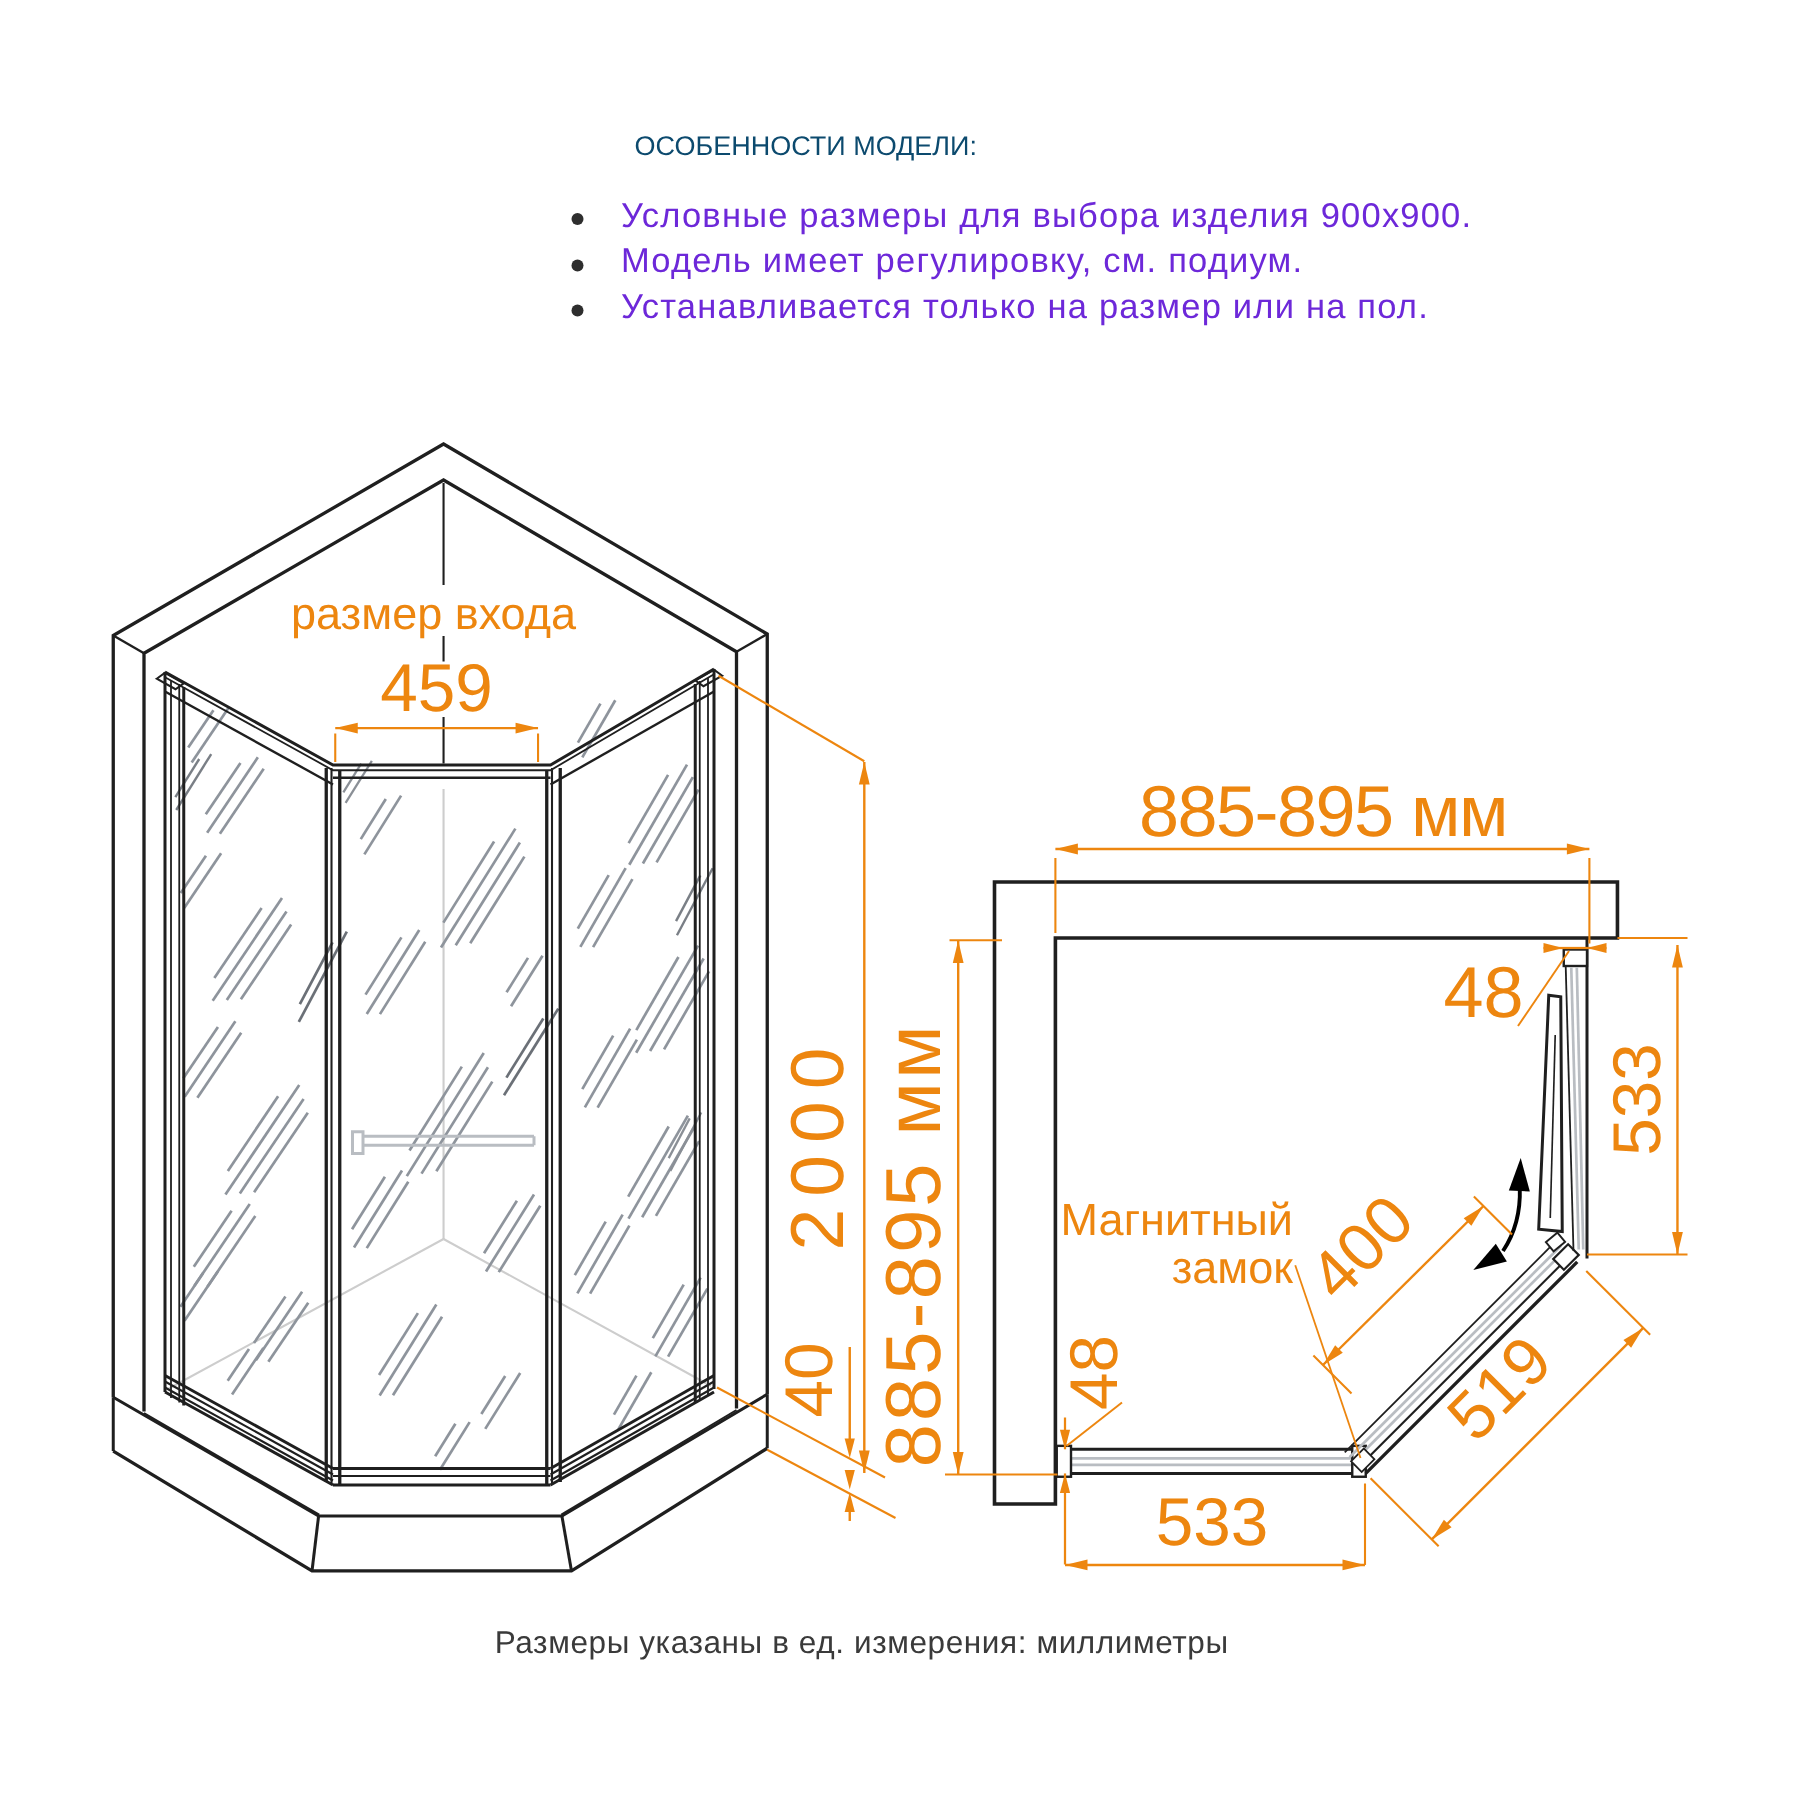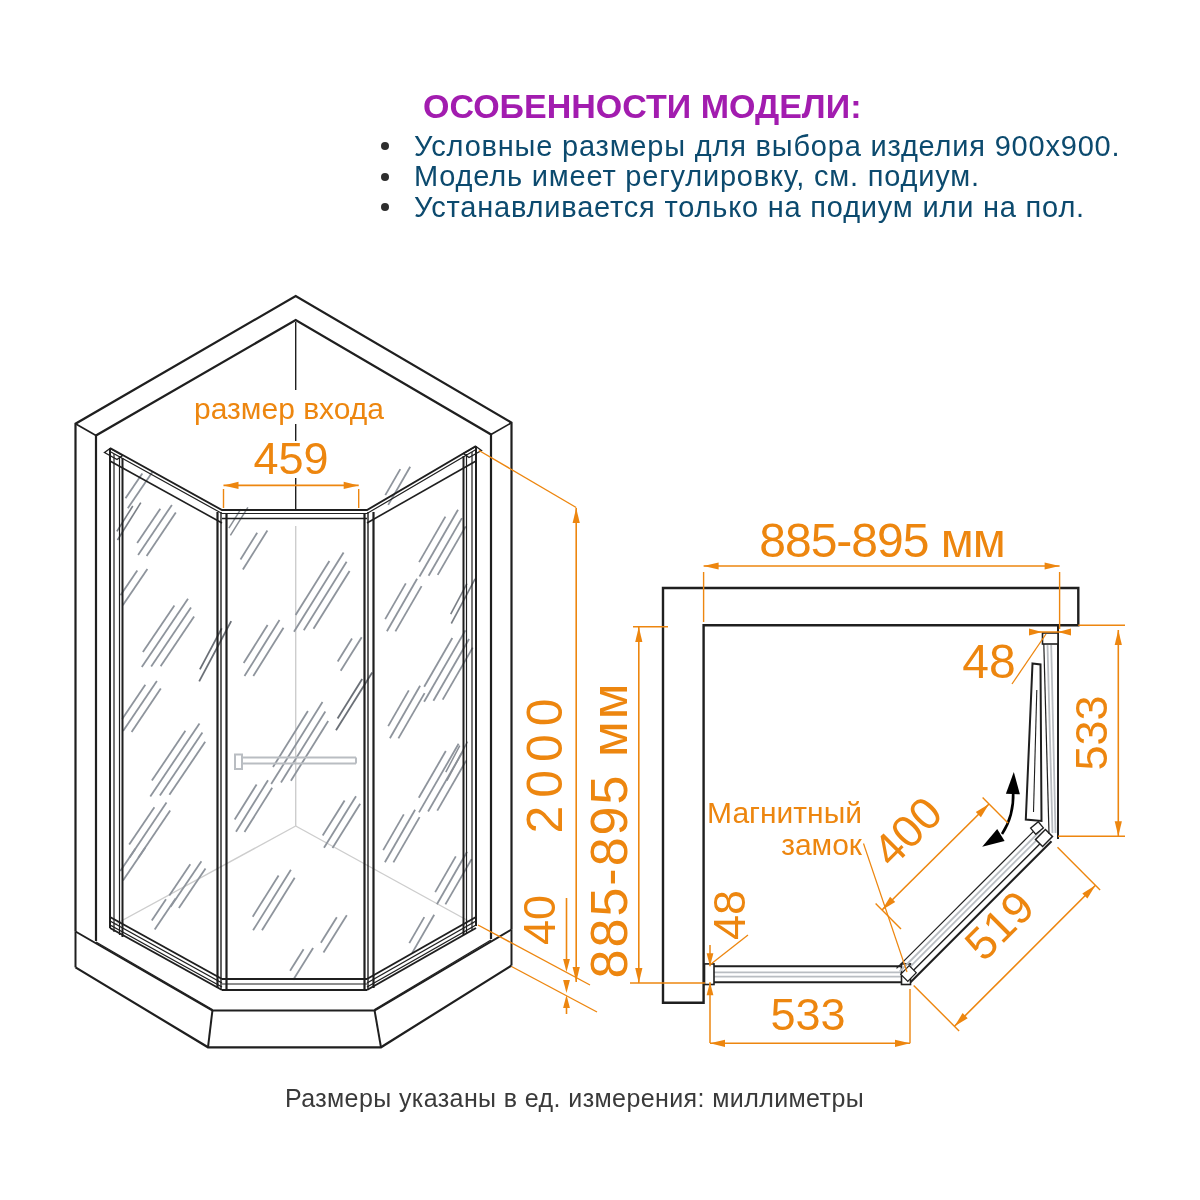--- a/index.html
+++ b/index.html
@@ -1,26 +1,26 @@
 <!DOCTYPE html>
 <html><head><meta charset="utf-8"><style>
 html,body{margin:0;padding:0;width:1200px;height:1200px;background:#ffffff;overflow:hidden}
 body{position:relative;font-family:"Liberation Sans",sans-serif}
-.hdr{position:absolute;left:423px;top:87px;font-size:34px;font-weight:bold;color:#a21caf}
+.hdr{position:absolute;left:423px;top:87px;font-size:18px;font-weight:normal;color:#0c4a6e}
 .b{position:absolute;width:8px;height:8px;border-radius:50%;background:#2e2e2e}
-.t{position:absolute;font-size:29px;letter-spacing:.8px;color:#0c4a6e;white-space:nowrap}
-.ft{position:absolute;left:0;width:1149px;top:1084px;text-align:center;font-size:25px;letter-spacing:.4px;color:#3a3a3a}
+.t{position:absolute;font-size:23px;letter-spacing:.8px;color:#6d28d9;white-space:nowrap}
+.ft{position:absolute;left:0;width:1149px;top:1084px;text-align:center;font-size:21px;letter-spacing:.4px;color:#3a3a3a}
 </style></head><body>
 <div class="hdr">ОСОБЕННОСТИ МОДЕЛИ:</div>
 <div class="b" style="left:381px;top:142px"></div>
 <div class="b" style="left:381px;top:173px"></div>
 <div class="b" style="left:381px;top:203px"></div>
 <div class="t" style="left:414px;top:130px">Условные размеры для выбора изделия 900х900.</div>
 <div class="t" style="left:414px;top:160px">Модель имеет регулировку, см. подиум.</div>
-<div class="t" style="left:414px;top:191px">Устанавливается только на подиум или на пол.</div>
+<div class="t" style="left:414px;top:191px">Устанавливается только на размер или на пол.</div>
 <div class="ft">Размеры указаны в ед. измерения: миллиметры</div>
 <svg width="1200" height="1200" viewBox="0 0 1200 1200" style="position:absolute;left:0;top:0" font-family="Liberation Sans, sans-serif">
     <path d="M75.5,931.5 L75.5,423.7 L295.7,296 L511.5,422.7 L511.5,929.5" fill="none" stroke="#1f1f1f" stroke-width="2.2"></path>
     <path d="M96,941 L96,435.5 L295.7,320 L491,434.5 L491,939" fill="none" stroke="#1f1f1f" stroke-width="2.2"></path>
     <line x1="75.5" y1="423.7" x2="96.0" y2="435.5" stroke="#1f1f1f" stroke-width="1.6"></line>
     <line x1="511.5" y1="422.7" x2="491.0" y2="434.5" stroke="#1f1f1f" stroke-width="1.6"></line>
     <polygon points="104.5,452.5 110,448.5 122.5,455.5 117,459.5" fill="white" stroke="#1f1f1f" stroke-width="1.4"></polygon>
     <polygon points="481.5,450.5 476,446.5 463.5,453.5 469,457.5" fill="white" stroke="#1f1f1f" stroke-width="1.4"></polygon>
     <line x1="295.7" y1="322.0" x2="295.7" y2="390.0" stroke="#1f1f1f" stroke-width="1.4"></line>
     <line x1="295.7" y1="424.0" x2="295.7" y2="441.0" stroke="#1f1f1f" stroke-width="1.4"></line>

